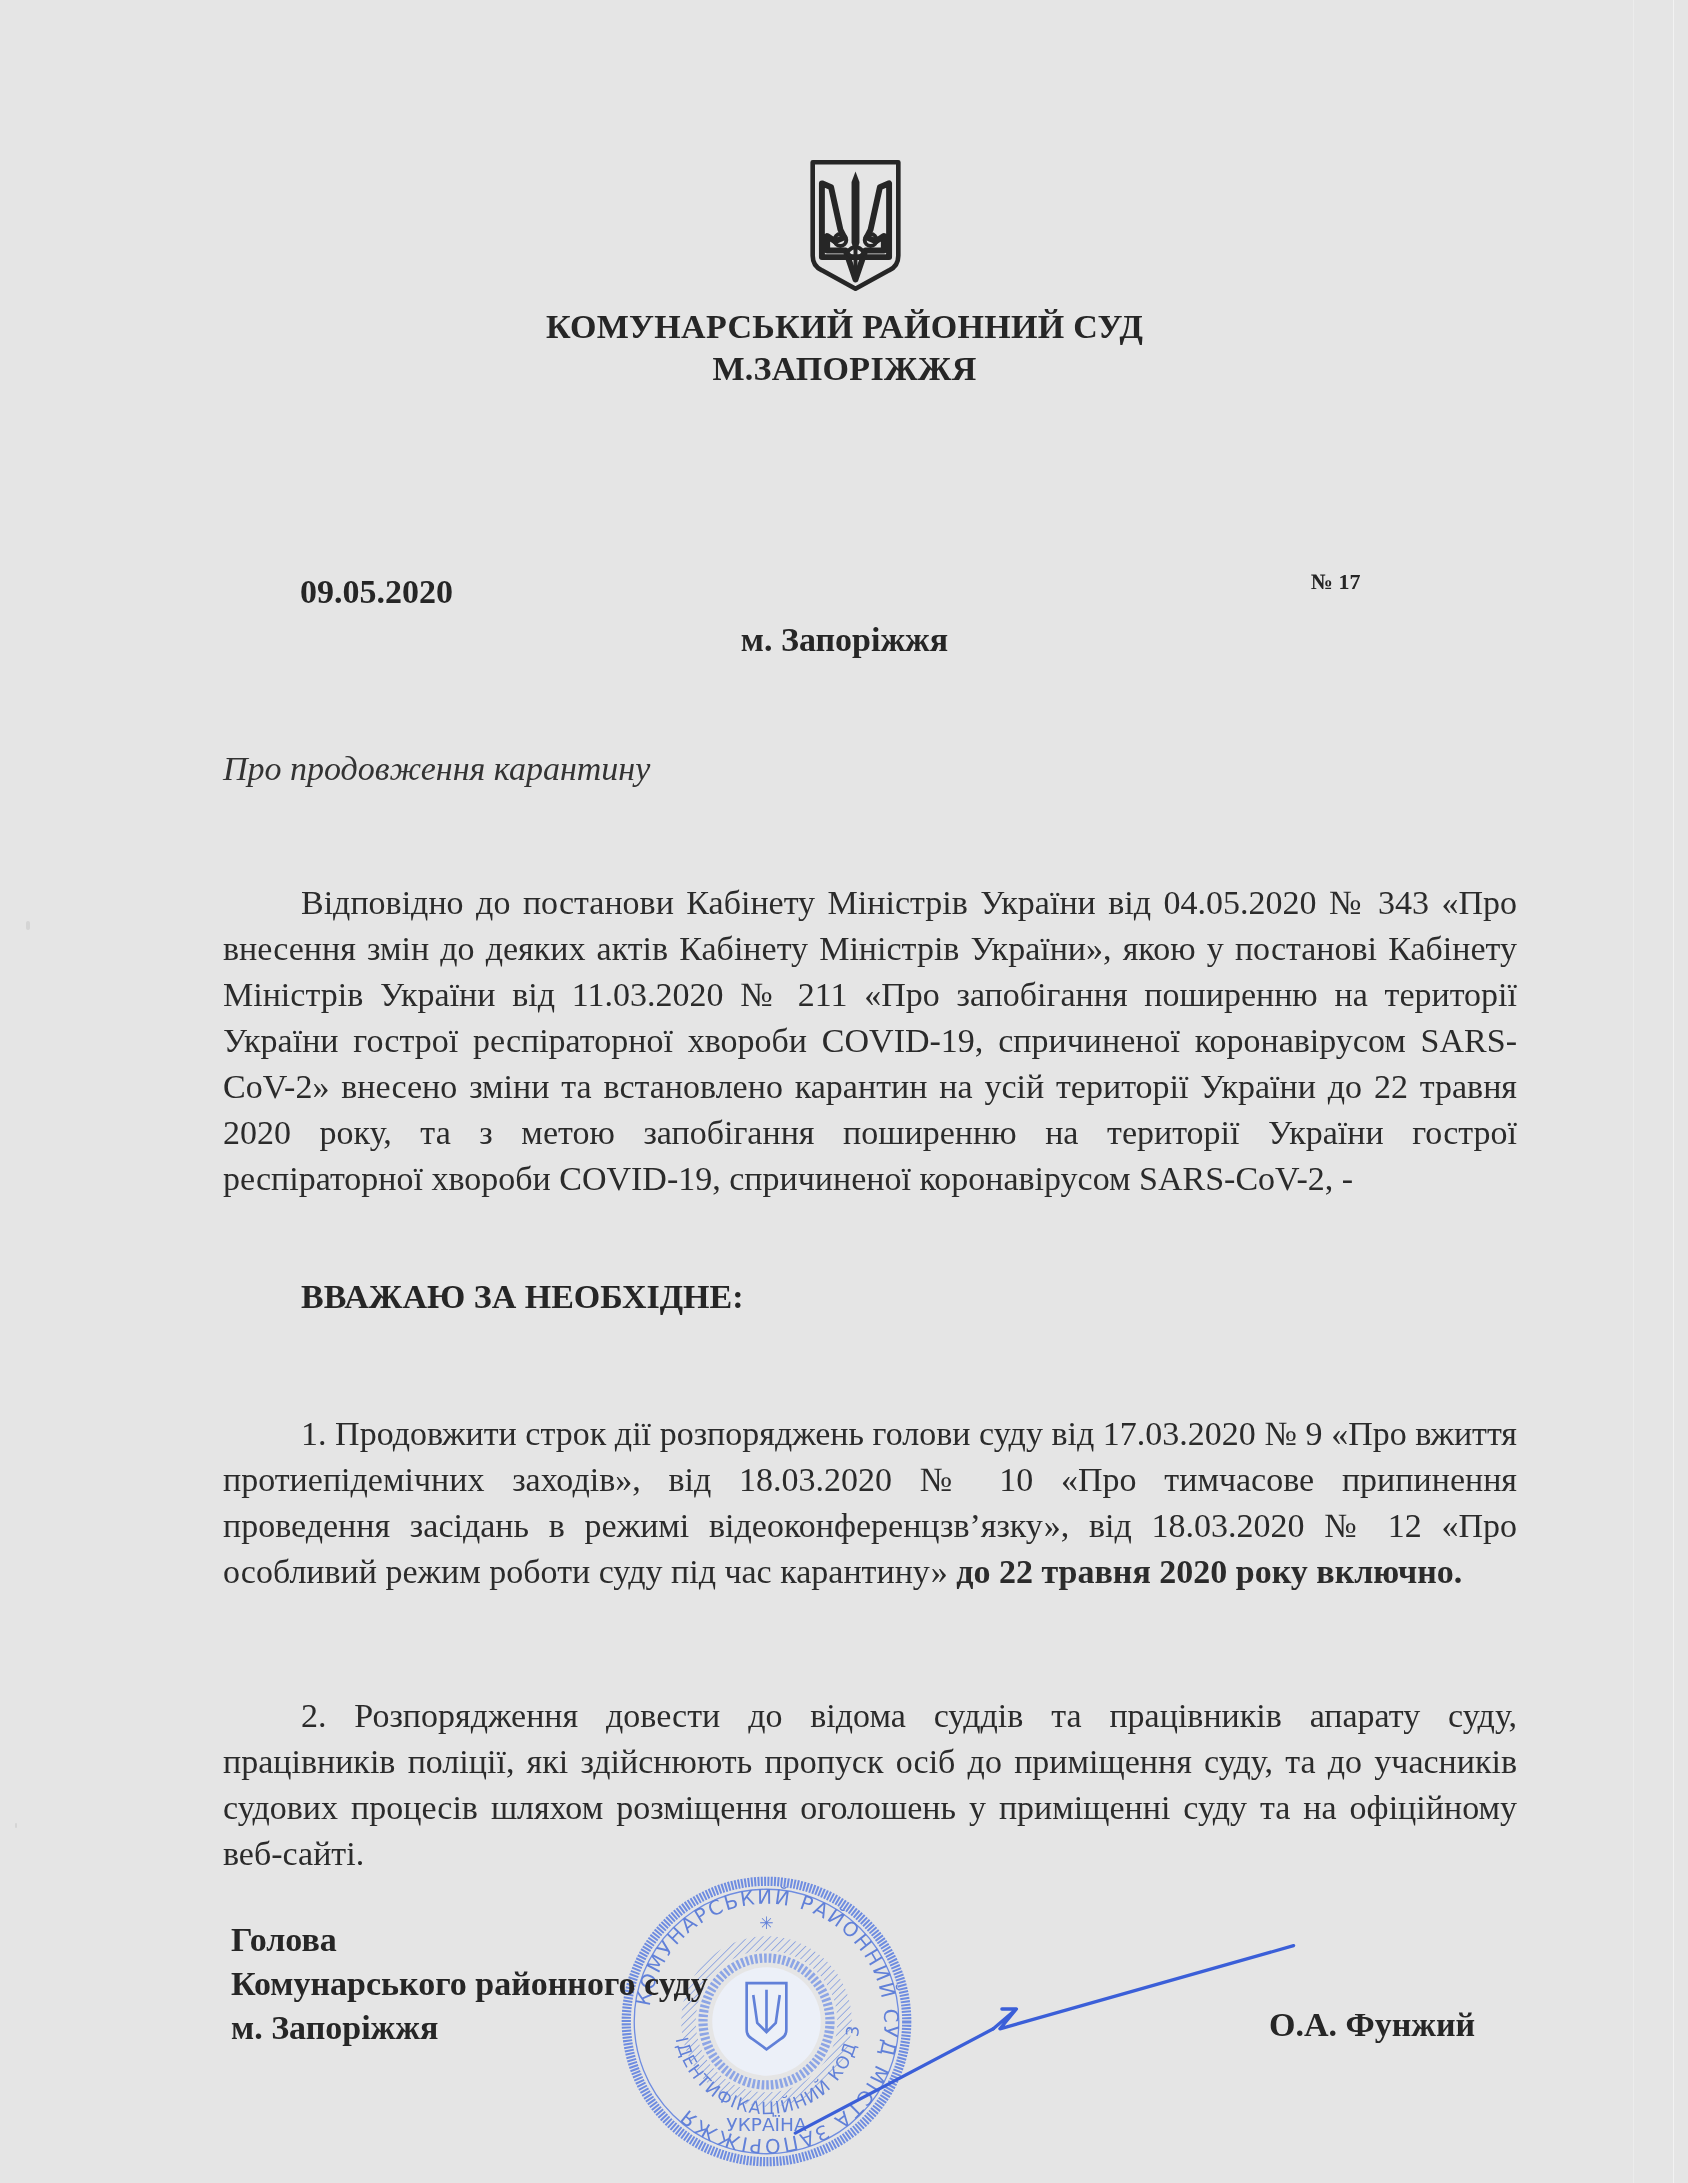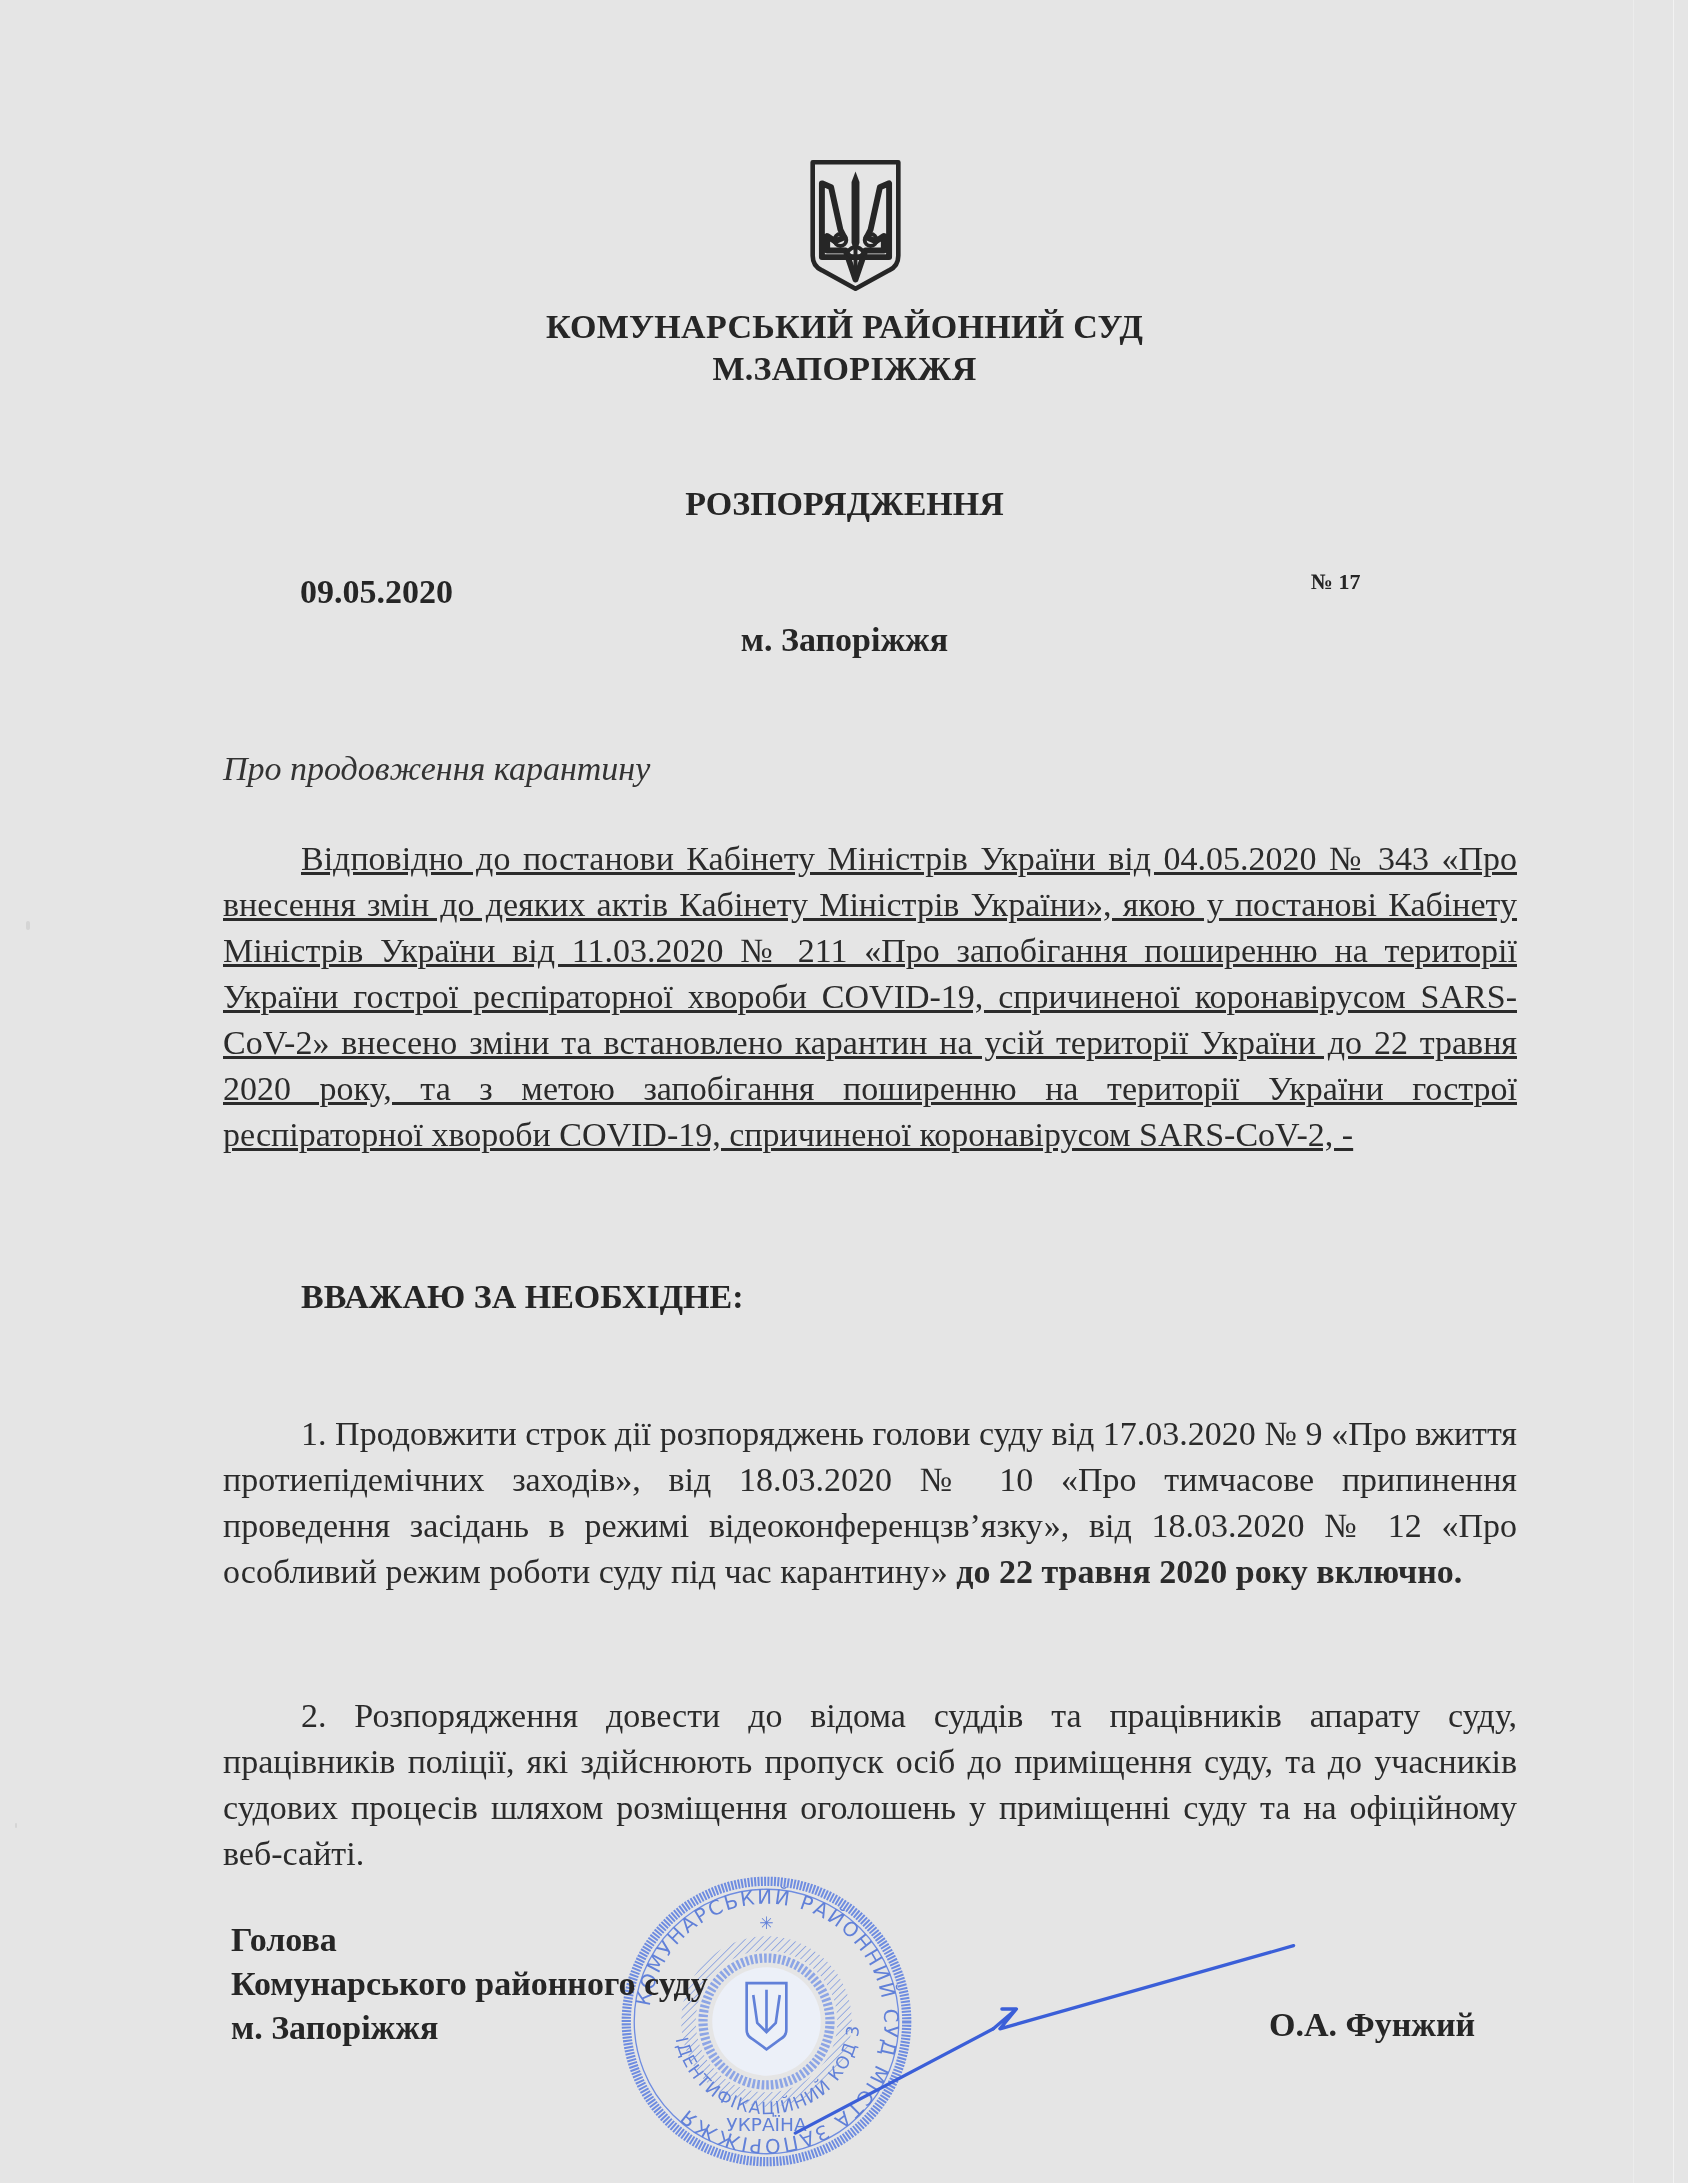--- a/index.html
+++ b/index.html
@@ -107,21 +107,21 @@
     font-size: 34px;
     line-height: 46px;
     text-align: justify;
     text-align-last: left;
     color: #2b2b2b;
   }
   .body-block .indent {
     display: inline-block;
     width: 78px;
   }
-  .preamble { top: 836px; text-decoration: underline; }
+  .preamble { top: 880px; }
   .decision-heading {
     position: absolute;
     left: 301px;
     top: 1278px;
     font-weight: bold;
     font-size: 34px;
     color: #262626;
   }
   .item1 { top: 1411px; }
   .item2 { top: 1693px; }
@@ -175,21 +175,20 @@
     <path d="M24 40 L38 46 L52 110 L58 122 L44 128 L32 120 L32 142 L60 142 L75 186 L90 142 L118 142 L118 120 L106 128 L92 122 L98 110 L112 46 L126 40 L126 152 L24 152 Z" fill="none" stroke="#262626" stroke-width="9" stroke-linejoin="round"></path>
     <circle cx="52" cy="126" r="9" fill="none" stroke="#262626" stroke-width="6"></circle>
     <circle cx="98" cy="126" r="9" fill="none" stroke="#262626" stroke-width="6"></circle>
     <path d="M62 145 Q75 128 88 145 Q75 162 62 145 Z" fill="none" stroke="#262626" stroke-width="6"></path>
     <path d="M75 128 L75 176" stroke="#262626" stroke-width="6"></path>
   </svg>
 
   <div class="court-name line1">КОМУНАРСЬКИЙ РАЙОННИЙ СУД</div>
   <div class="court-name line2">М.ЗАПОРІЖЖЯ</div>
 
-  <div class="doc-type">РОЗПОРЯДЖЕННЯ</div>
   <div class="doc-date">09.05.2020</div>
   <div class="doc-number">№ 17</div>
   <div class="doc-city">м. Запоріжжя</div>
 
   <div class="subject">Про продовження карантину</div>
 
   <div class="body-block preamble"><span class="indent"></span><span>Відповідно до постанови Кабінету Міністрів України від 04.05.2020 № 343 «Про внесення змін до деяких актів Кабінету Міністрів України», якою у постанові Кабінету Міністрів України від 11.03.2020 № 211 «Про запобігання поширенню на території України гострої респіраторної хвороби COVID-19, спричиненої коронавірусом SARS-CoV-2» внесено зміни та встановлено карантин на усій території України до 22 травня 2020 року, та з метою запобігання поширенню на території України гострої респіраторної хвороби COVID-19, спричиненої коронавірусом SARS-CoV-2, -</span></div>
 
   <div class="decision-heading">ВВАЖАЮ ЗА НЕОБХІДНЕ:</div>
 

